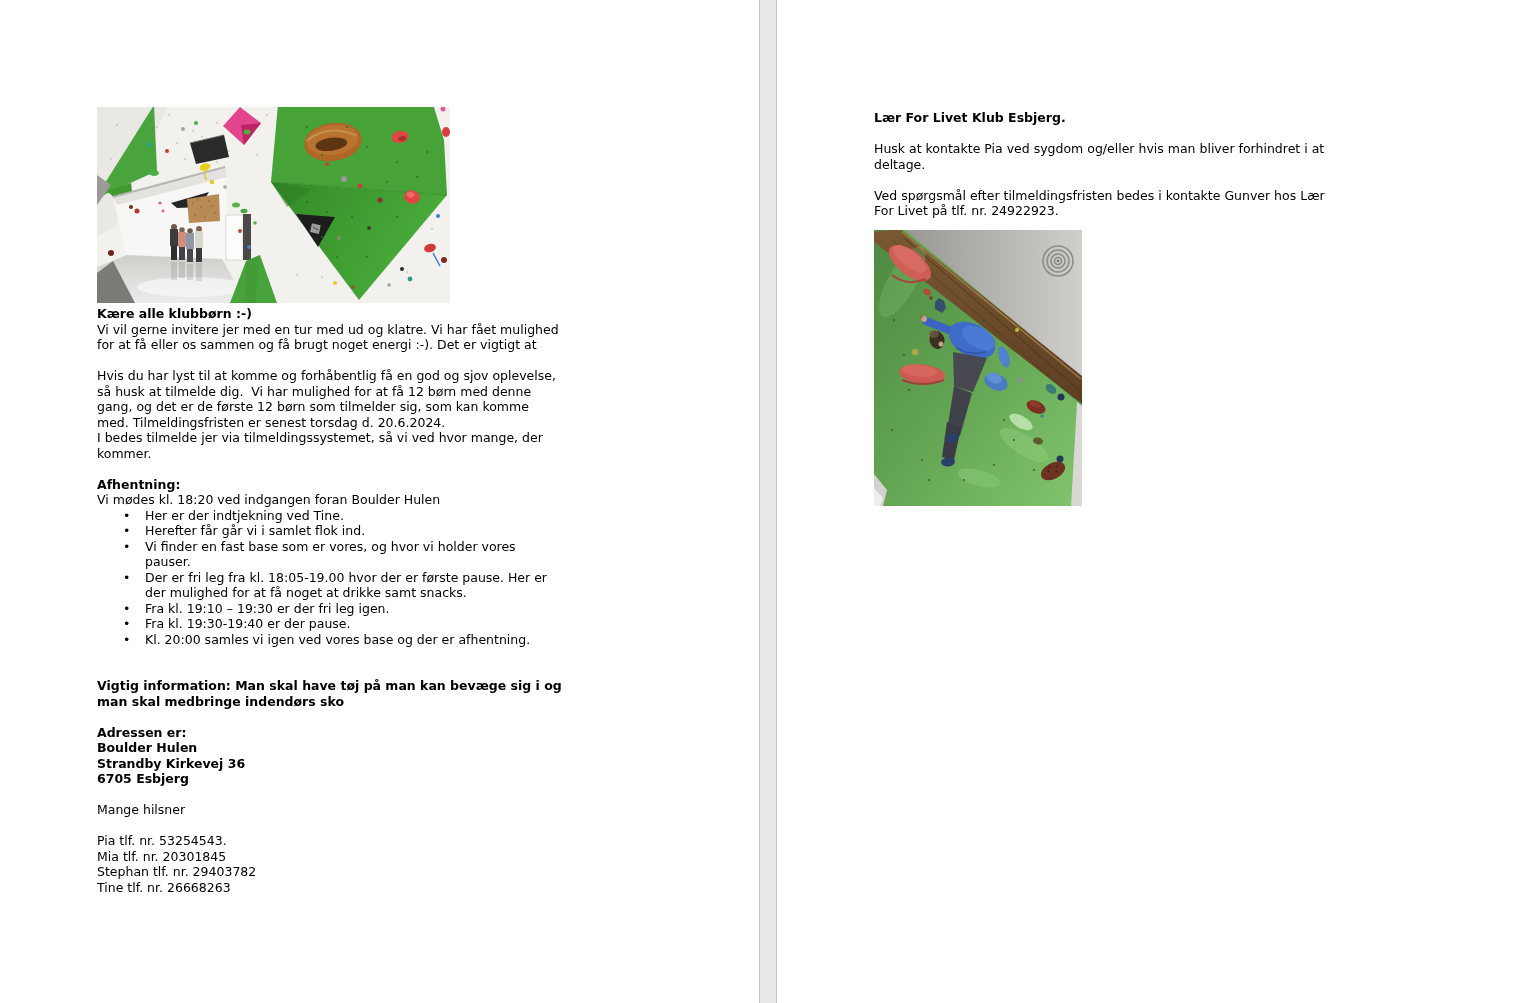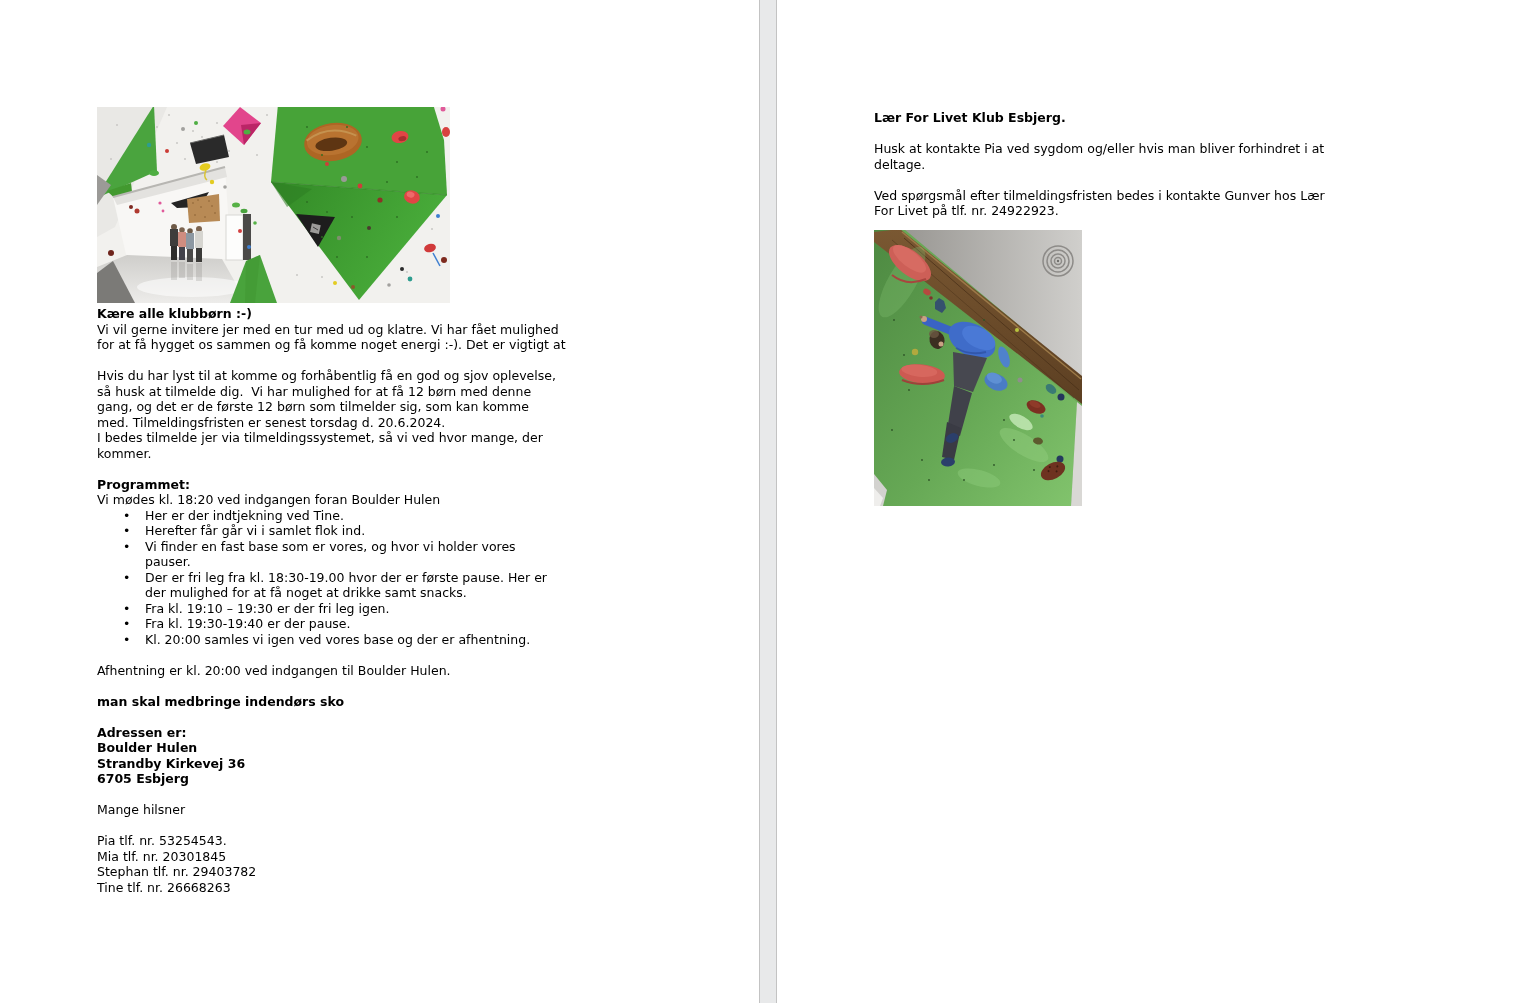--- a/index.html
+++ b/index.html
@@ -213,57 +213,57 @@
           <circle cx="256" cy="180" r="2" fill="#8a5a2a"></circle>
         <circle cx="341" cy="109" r="2" fill="#3f7fd0"></circle>
           <circle cx="238" cy="176" r="2" fill="#e3cc22"></circle>
         <circle cx="292" cy="178" r="1.8" fill="#a2a19e"></circle>
         <circle cx="346" cy="2" r="2.5" fill="#e05a9a"></circle>
         <ellipse cx="349" cy="25" rx="4" ry="5" fill="#d84040"></ellipse>
       </svg>
 
       <div class="line bold">Kære alle klubbørn :-)</div>
       <div class="line">Vi vil gerne invitere jer med en tur med ud og klatre. Vi har fået mulighed</div>
-      <div class="line">for at få hygget os sammen og få komme noget energi :-). Det er vigtigt at</div>
+      <div class="line">for at få eller os sammen og få brugt noget energi :-). Det er vigtigt at</div>
       <div class="spacer"></div>
       <div class="line">Hvis du har lyst til at komme og forhåbentlig få en god og sjov oplevelse,</div>
       <div class="line">så husk at tilmelde dig.  Vi har mulighed for at få 12 børn med denne</div>
       <div class="line">gang, og det er de første 12 børn som tilmelder sig, som kan komme</div>
       <div class="line">med. Tilmeldingsfristen er senest torsdag d. 20.6.2024.</div>
       <div class="line">I bedes tilmelde jer via tilmeldingssystemet, så vi ved hvor mange, der</div>
       <div class="line">kommer.</div>
       <div class="spacer"></div>
-      <div class="line bold">Programmet:</div>
+      <div class="line bold">Afhentning:</div>
       <div class="line">Vi mødes kl. 18:20 ved indgangen foran Boulder Hulen</div>
       <div class="bullet">
           <div class="line">Her er der indtjekning ved Tine.</div>
         </div>
       <div class="bullet">
           <div class="line">Herefter får går vi i samlet flok ind.</div>
         </div>
       <div class="bullet">
           <div class="line">Vi finder en fast base som er vores, og hvor vi holder vores</div>
           <div class="line">pauser.</div>
         </div>
       <div class="bullet">
-          <div class="line">Der er fri leg fra kl. 18:30-19.00 hvor der er første pause. Her er</div>
+          <div class="line">Der er fri leg fra kl. 18:05-19.00 hvor der er første pause. Her er</div>
           <div class="line">der mulighed for at få noget at drikke samt snacks.</div>
         </div>
       <div class="bullet">
           <div class="line">Fra kl. 19:10 – 19:30 er der fri leg igen.</div>
         </div>
       <div class="bullet">
           <div class="line">Fra kl. 19:30-19:40 er der pause.</div>
         </div>
       <div class="bullet">
           <div class="line">Kl. 20:00 samles vi igen ved vores base og der er afhentning.</div>
         </div>
       <div class="spacer"></div>
-      <div class="line">Afhentning er kl. 20:00 ved indgangen til Boulder Hulen.</div>
-      <div class="spacer"></div>
+      <div class="spacer"></div>
+      <div class="line bold">Vigtig information: Man skal have tøj på man kan bevæge sig i og</div>
       <div class="line bold">man skal medbringe indendørs sko</div>
       <div class="spacer"></div>
       <div class="line bold">Adressen er:</div>
       <div class="line bold">Boulder Hulen</div>
       <div class="line bold">Strandby Kirkevej 36</div>
       <div class="line bold">6705 Esbjerg</div>
       <div class="spacer"></div>
       <div class="line">Mange hilsner</div>
       <div class="spacer"></div>
       <div class="line">Pia tlf. nr. 53254543.</div>

